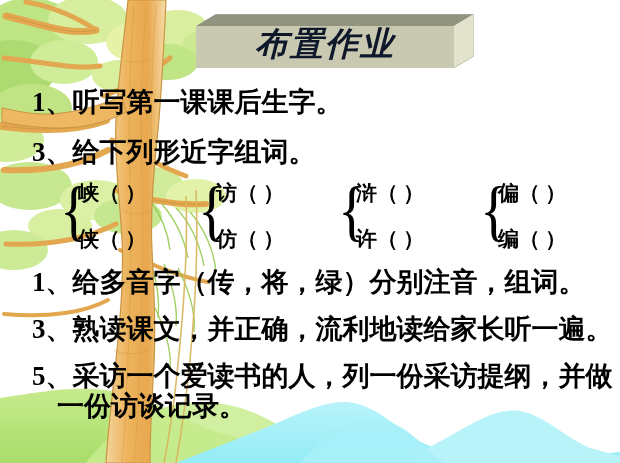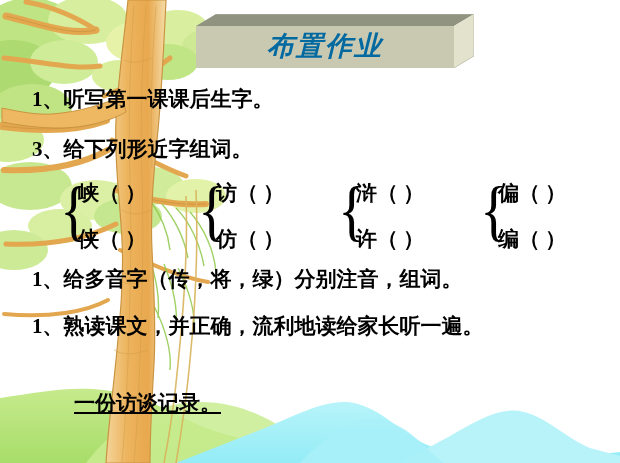--- a/index.html
+++ b/index.html
@@ -42,53 +42,53 @@
     left: 0px;
     top: 12px;
     width: 258px;
     height: 42px;
     background: #c9c9b2;
     display: flex;
     align-items: center;
     justify-content: center;
   }
   #title-text {
-    color: #0369a1;
-    font-size: 27px;
+    color: #0f172a;
+    font-size: 33px;
     font-weight: bold;
     font-style: italic;
     letter-spacing: 2px;
-    font-family: Liberation Serif, serif;
+    font-family: Liberation Mono, monospace;
     white-space: nowrap;
     line-height: 1;
     padding-bottom: 2px;
   }
 
   
   .body-text {
     position: absolute;
     color: #000000;
     font-weight: bold;
-    font-size: 21px;
+    font-size: 27px;
     font-family: "Liberation Serif", "DejaVu Serif", serif;
     white-space: nowrap;
     line-height: 1.1;
     letter-spacing: 0px;
   }
   #label-homework {
     left: 32px;
     top: 52px;
     font-size: 19px;
   }
   #item-1  { left: 32px; top: 88px; }
   #item-2  { left: 32px; top: 138px; }
   #item-3  { left: 32px; top: 268px; }
   #item-4  { left: 32px; top: 315px; }
   #item-5a { left: 32px; top: 362px; }
-  #item-5b { left: 74px; top: 392px; text-decoration: underline; }
+  #item-5b { left: 57px; top: 392px; }
 
   
   #brace-groups {
     position: absolute;
     left: 60px;
     top: 180px;
     width: 550px;
     height: 76px;
     display: flex;
     align-items: flex-start;
@@ -302,18 +302,19 @@
       <div class="brace-rows">
         <div class="brace-row">偏（  ）</div>
         <div class="brace-row">编（  ）</div>
       </div>
     </div>
 
   </div>
 
   <div class="body-text" id="item-3">1、给多音字（传，将，绿）分别注音，组词。</div>
 
-  <div class="body-text" id="item-4">1、熟读课文，并正确，流利地读给家长听一遍。</div>
-
+  <div class="body-text" id="item-4">3、熟读课文，并正确，流利地读给家长听一遍。</div>
+
+  <div class="body-text" id="item-5a">5、采访一个爱读书的人，列一份采访提纲，并做</div>
 
   <div class="body-text" id="item-5b">一份访谈记录。</div>
 
 </div>
 
 </body></html>

